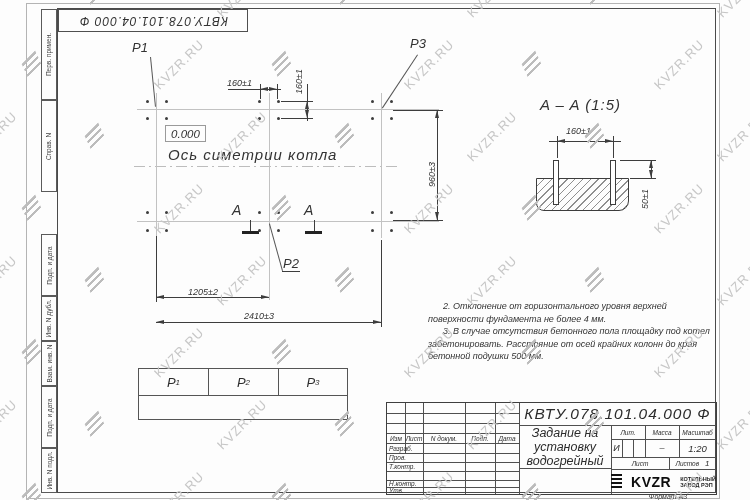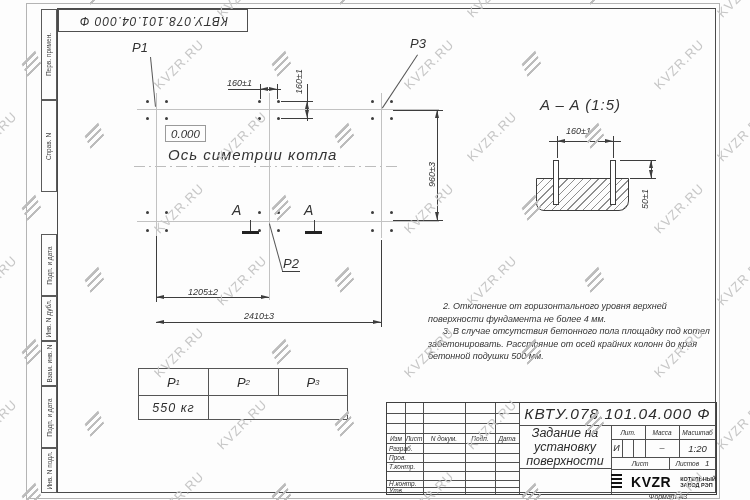--- a/index.html
+++ b/index.html
@@ -133,21 +133,20 @@
         <sub>1</sub>
       </div>
     <div class="cell hrow" style="left:70px;width:70px;">
         <span>P</span>
         <sub>2</sub>
       </div>
     <div class="cell hrow" style="left:140px;width:68px;border-right:none;">
         <span>P</span>
         <sub>3</sub>
       </div>
-    <div class="cell vrow" style="left:0;width:70px;">550 кг</div>
   </div>
 
   <div class="abs tb">
     <div class="tvl" style="left:18px;top:0;height:50px;"></div>
     <div class="tvl" style="left:36px;top:0;height:91px;"></div>
     <div class="tvl" style="left:78px;top:0;height:91px;"></div>
     <div class="tvl" style="left:108px;top:0;height:91px;"></div>
     <div class="tvl" style="left:132px;top:0;height:91px;width:1.3px;"></div>
     <div class="tvl" style="left:224px;top:22px;height:69px;"></div>
     <div class="tvl" style="left:258px;top:22px;height:32px;"></div>
@@ -179,21 +178,21 @@
     <div class="txt small-lbl" style="left:2px;top:40px;width:34px;height:10px;justify-content:flex-start;">Разраб.</div>
     <div class="txt small-lbl" style="left:2px;top:50px;width:34px;height:9px;justify-content:flex-start;">Пров.</div>
     <div class="txt small-lbl" style="left:2px;top:59px;width:34px;height:9px;justify-content:flex-start;">Т.контр.</div>
     <div class="txt small-lbl" style="left:2px;top:77px;width:34px;height:7px;justify-content:flex-start;">Н.контр.</div>
     <div class="txt small-lbl" style="left:2px;top:84px;width:34px;height:7px;justify-content:flex-start;">Утв.</div>
 
     <div class="txt designation" style="left:132px;top:0;width:197px;height:22px;">КВТУ.078.101.04.000 Ф</div>
     <div class="txt doc-title" style="left:132px;top:22px;width:92px;height:43px;">
       <span>Задание на</span>
       <span>установку</span>
-      <span>поверхности</span>
+      <span>водогрейный</span>
     </div>
 
     <div class="txt small-lbl" style="left:224px;top:22px;width:34px;height:14px;">Лит.</div>
     <div class="txt small-lbl" style="left:258px;top:22px;width:34px;height:14px;">Масса</div>
     <div class="txt small-lbl" style="left:292px;top:22px;width:37px;height:14px;">Масштаб</div>
     <div class="txt" style="left:224px;top:36px;width:11px;height:18px;font-size:9px;">И</div>
     <div class="txt" style="left:258px;top:36px;width:34px;height:18px;font-size:9px;">–</div>
     <div class="txt" style="left:292px;top:36px;width:37px;height:18px;font-size:9.5px;">1:20</div>
     <div class="txt small-lbl" style="left:224px;top:54px;width:58px;height:12px;">Лист</div>
     <div class="txt" style="left:282px;top:54px;width:47px;height:12px;gap:6px;">

